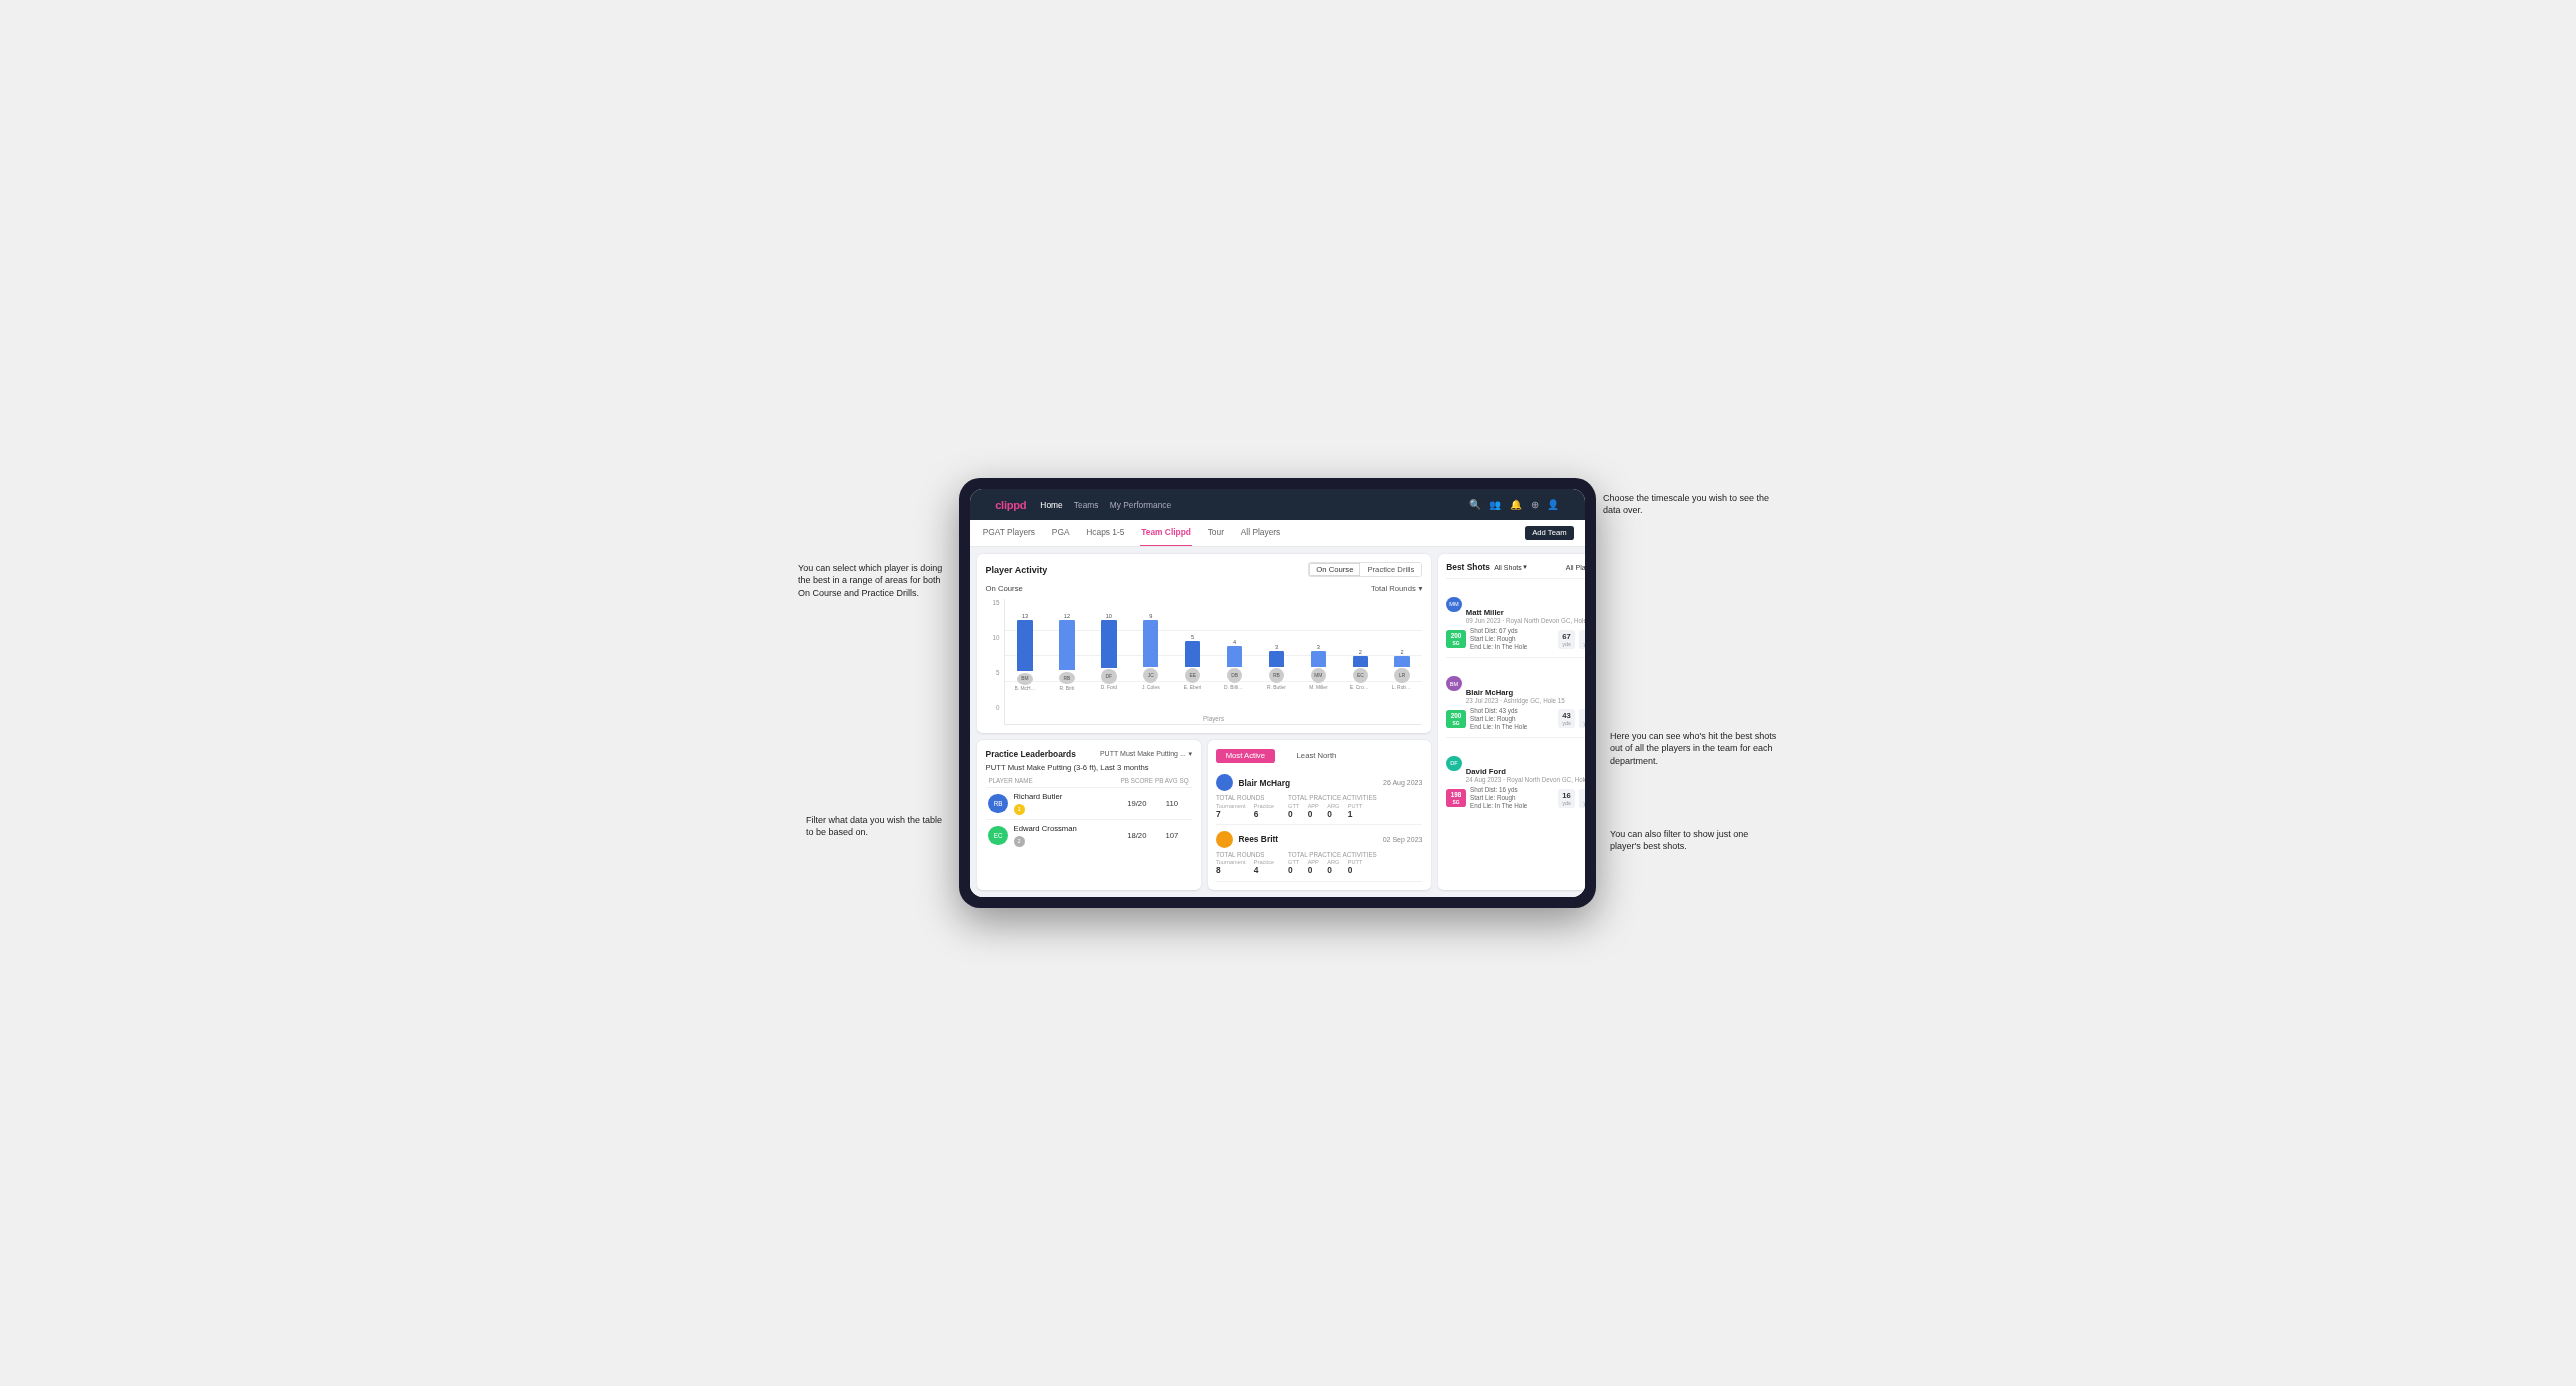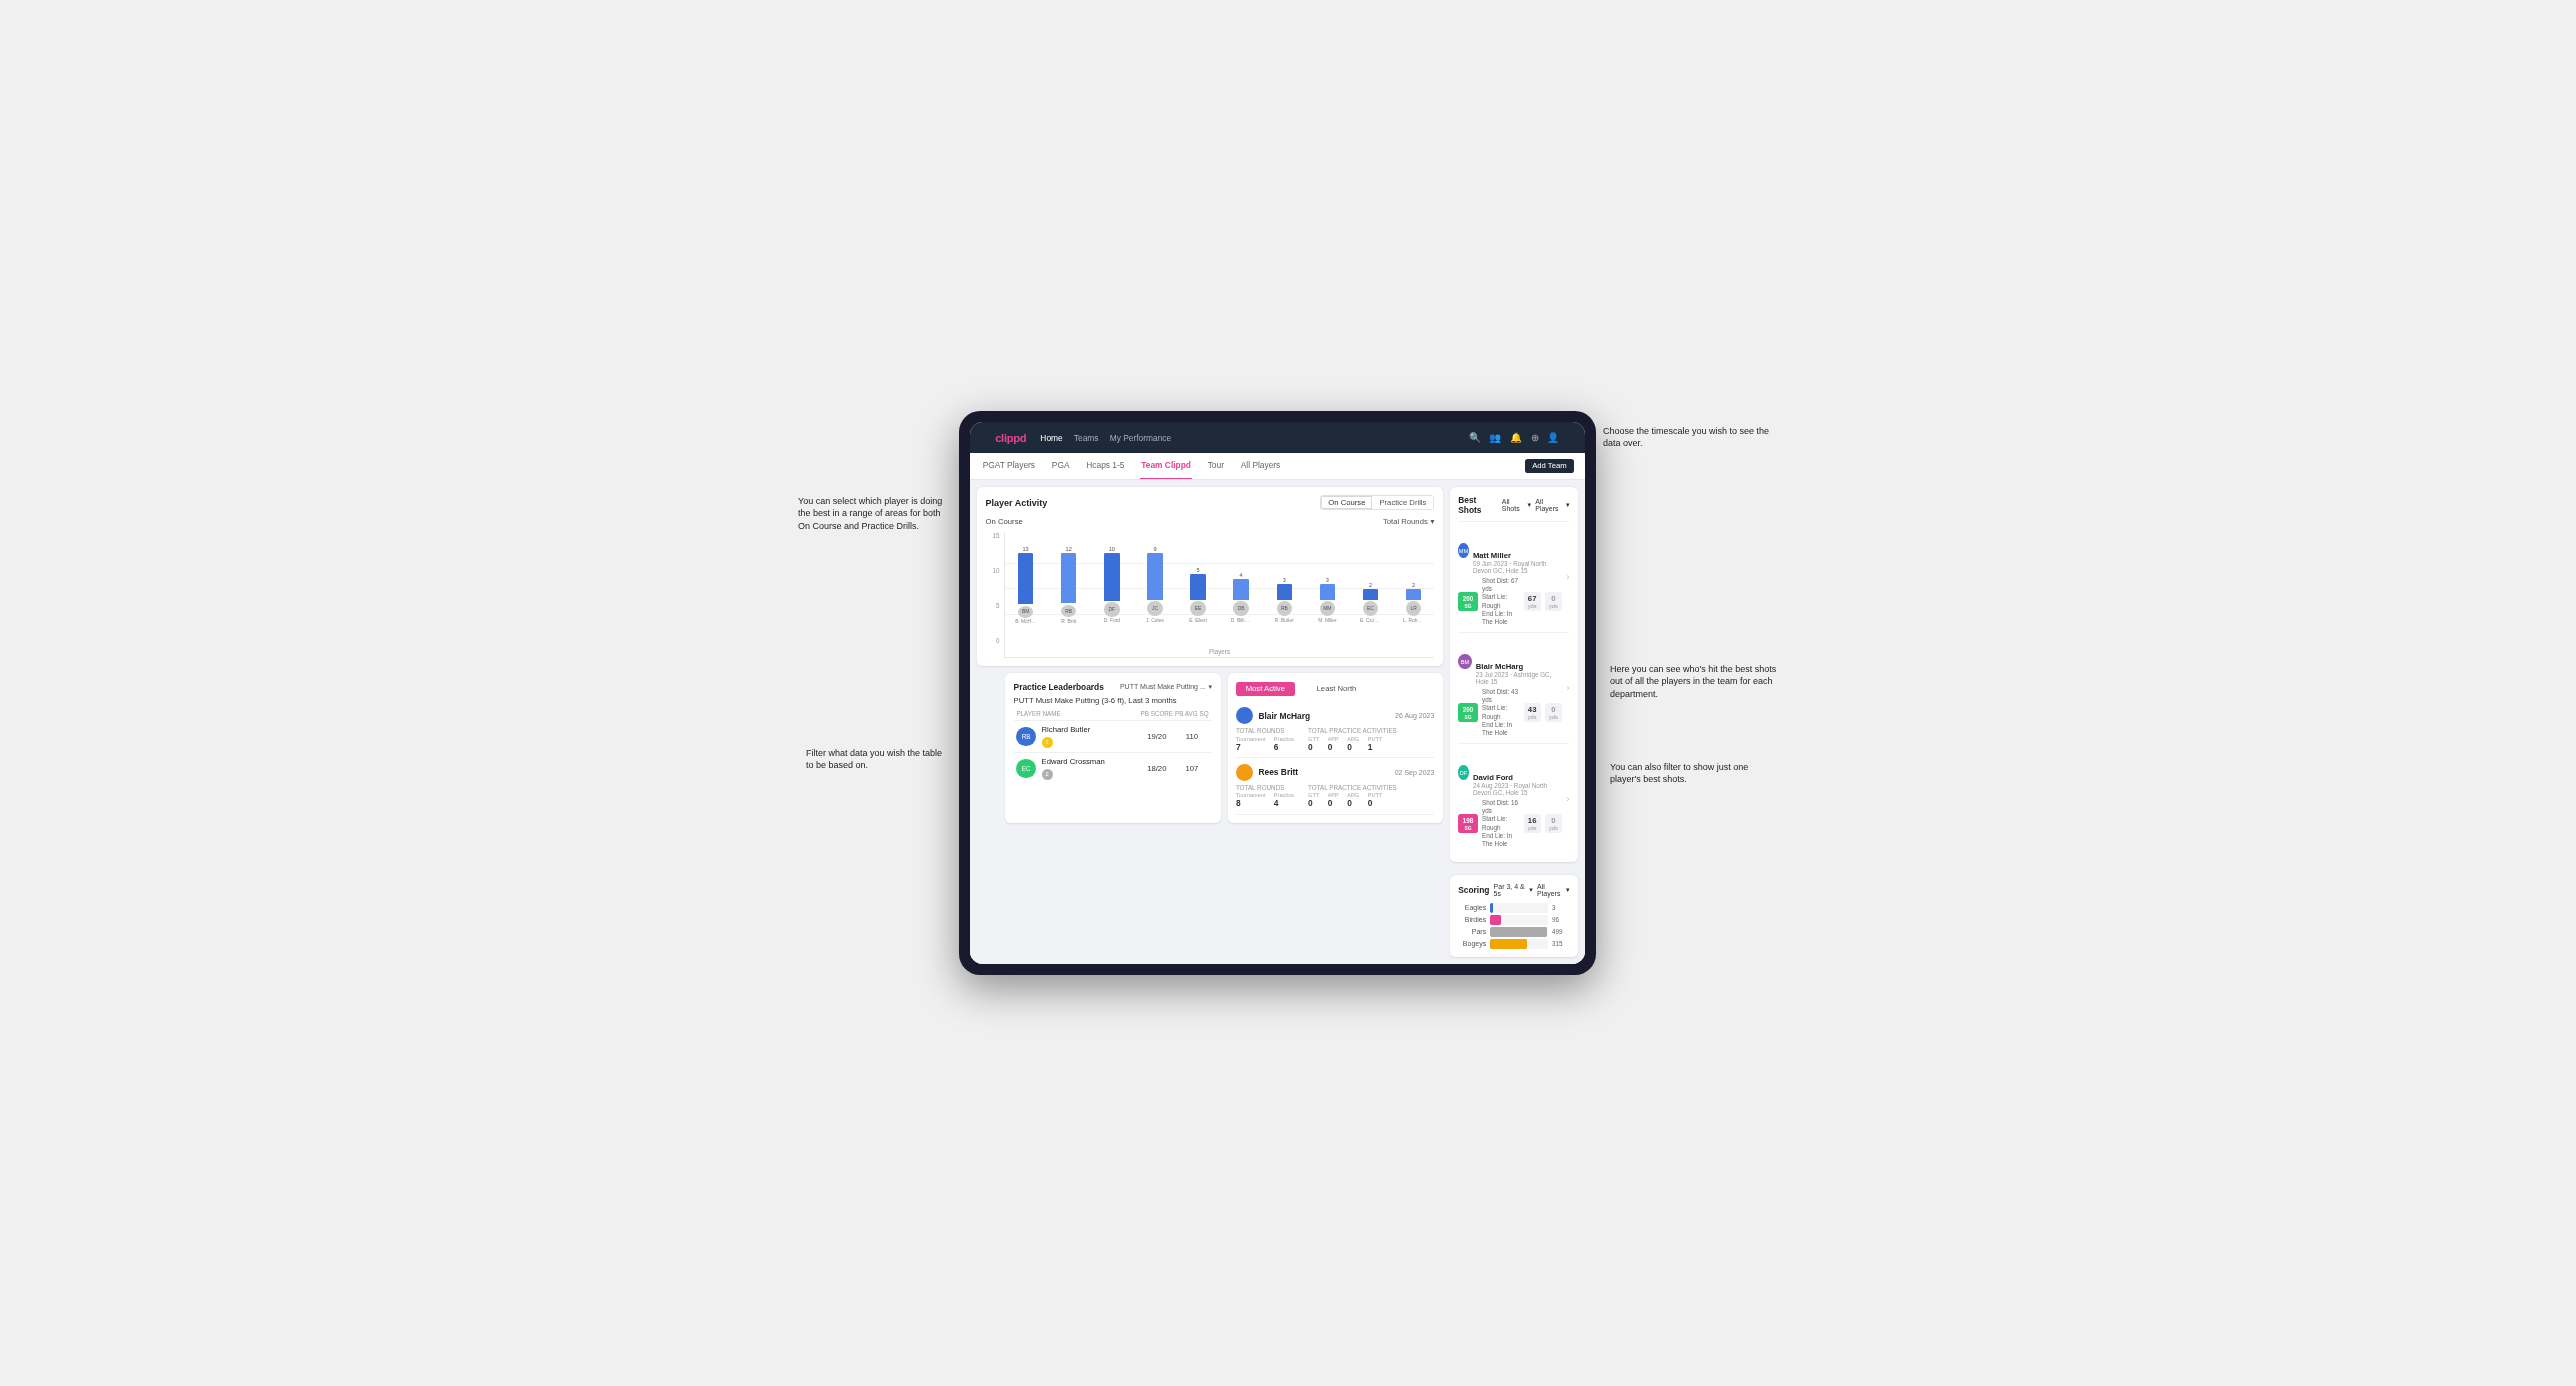--- a/index.html
+++ b/index.html
@@ -391,21 +391,20 @@
       color: #999;
     }
 
     
     .bottom-row {
       display: flex;
       gap: 7px;
     }
     .leaderboard-card {
       flex: 1;
-      margin-left: 28px;
     }
     .activity-card {
       flex: 1;
     }
 
     .leaderboard-header {
       display: flex;
       align-items: center;
       margin-bottom: 4.2px;
     }
@@ -554,23 +553,22 @@
       color: #aaa;
     }
     .stat-sub-value {
       font-size: 8.4px;
       font-weight: 600;
       color: #333;
     }
 
     
     .right-panel {
-      width: 128px;
-      display: flex;
-      flex-direction: column;
+      width: 140px;
+      display: flex;
       gap: 13px;
     }
 
     .best-shots-card {
       flex: 0 0 auto;
     }
 
     .bs-header {
       display: flex;
       align-items: center;

